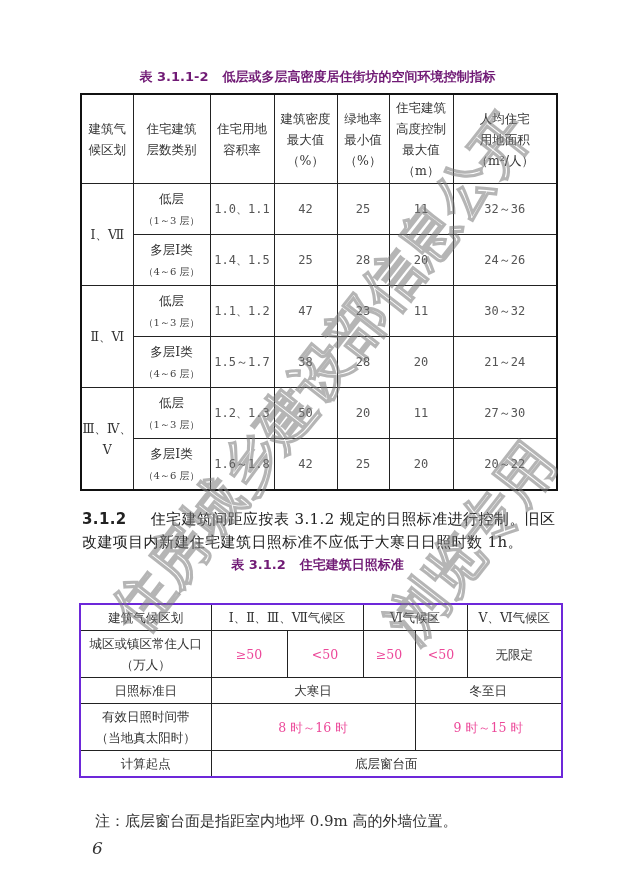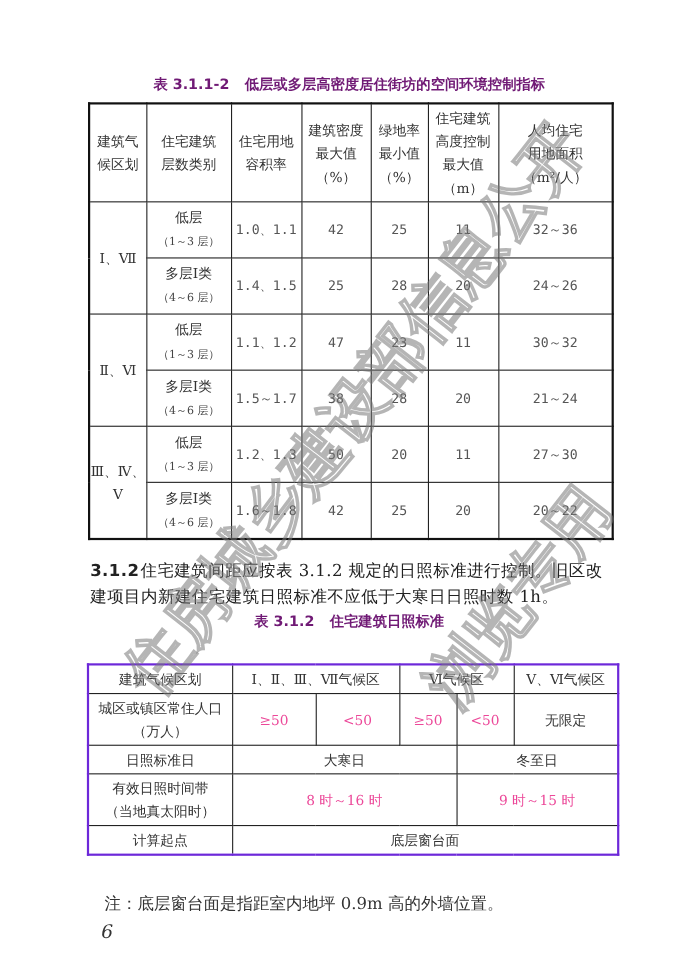--- a/index.html
+++ b/index.html
@@ -17,21 +17,21 @@
   #t1 th { height: 88px; }
   #t1 td { height: 50px; }
   #t1 .sub { font-size: 10px; color: #444; }
   #t1 .num { font-family: "DejaVu Sans Mono", "Liberation Mono", monospace; font-size: 12px; color: #555; }
   #t2 { left: 79px; top: 603px; width: 482px; border: 2px solid #6d28d9; }
   #t2 td { height: 25px; font-size: 12.5px; }
   #t2 td.tall { height: 46px; }
   #t2 .num { color: #ec4899; }
   .para { position: absolute; left: 82px; top: 508px; width: 480px;
           font-size: 15px; line-height: 23px; color: #222; letter-spacing: 0.4px; }
-  .para .secno { font-weight: bold; font-family: "DejaVu Sans", "Liberation Sans", sans-serif; margin-right: 1px; }
+  .para .secno { font-weight: bold; font-family: "DejaVu Sans", "Liberation Sans", sans-serif; margin-right: 24px; }
   .note { position: absolute; left: 95px; top: 812px; font-size: 15px; color: #333; }
   .pageno { position: absolute; left: 92px; top: 838px; font-size: 17px; font-style: italic; color: #333; }
   .watermark { position: absolute; pointer-events: none; color: transparent;
                -webkit-text-stroke: 1.3px rgba(120,120,120,0.55);
                font-family: "DejaVu Sans", "Liberation Sans", sans-serif; font-weight: bold; white-space: nowrap; }
   .wm1 { left: 60px; top: 310px; font-size: 58px; transform: rotate(-52deg); transform-origin: left top; left: 95px; top: 600px; }
   .wm2 { font-size: 58px; transform: rotate(-52deg); transform-origin: left top; left: 370px; top: 610px; }
 </style>
 </head>
 <body>

